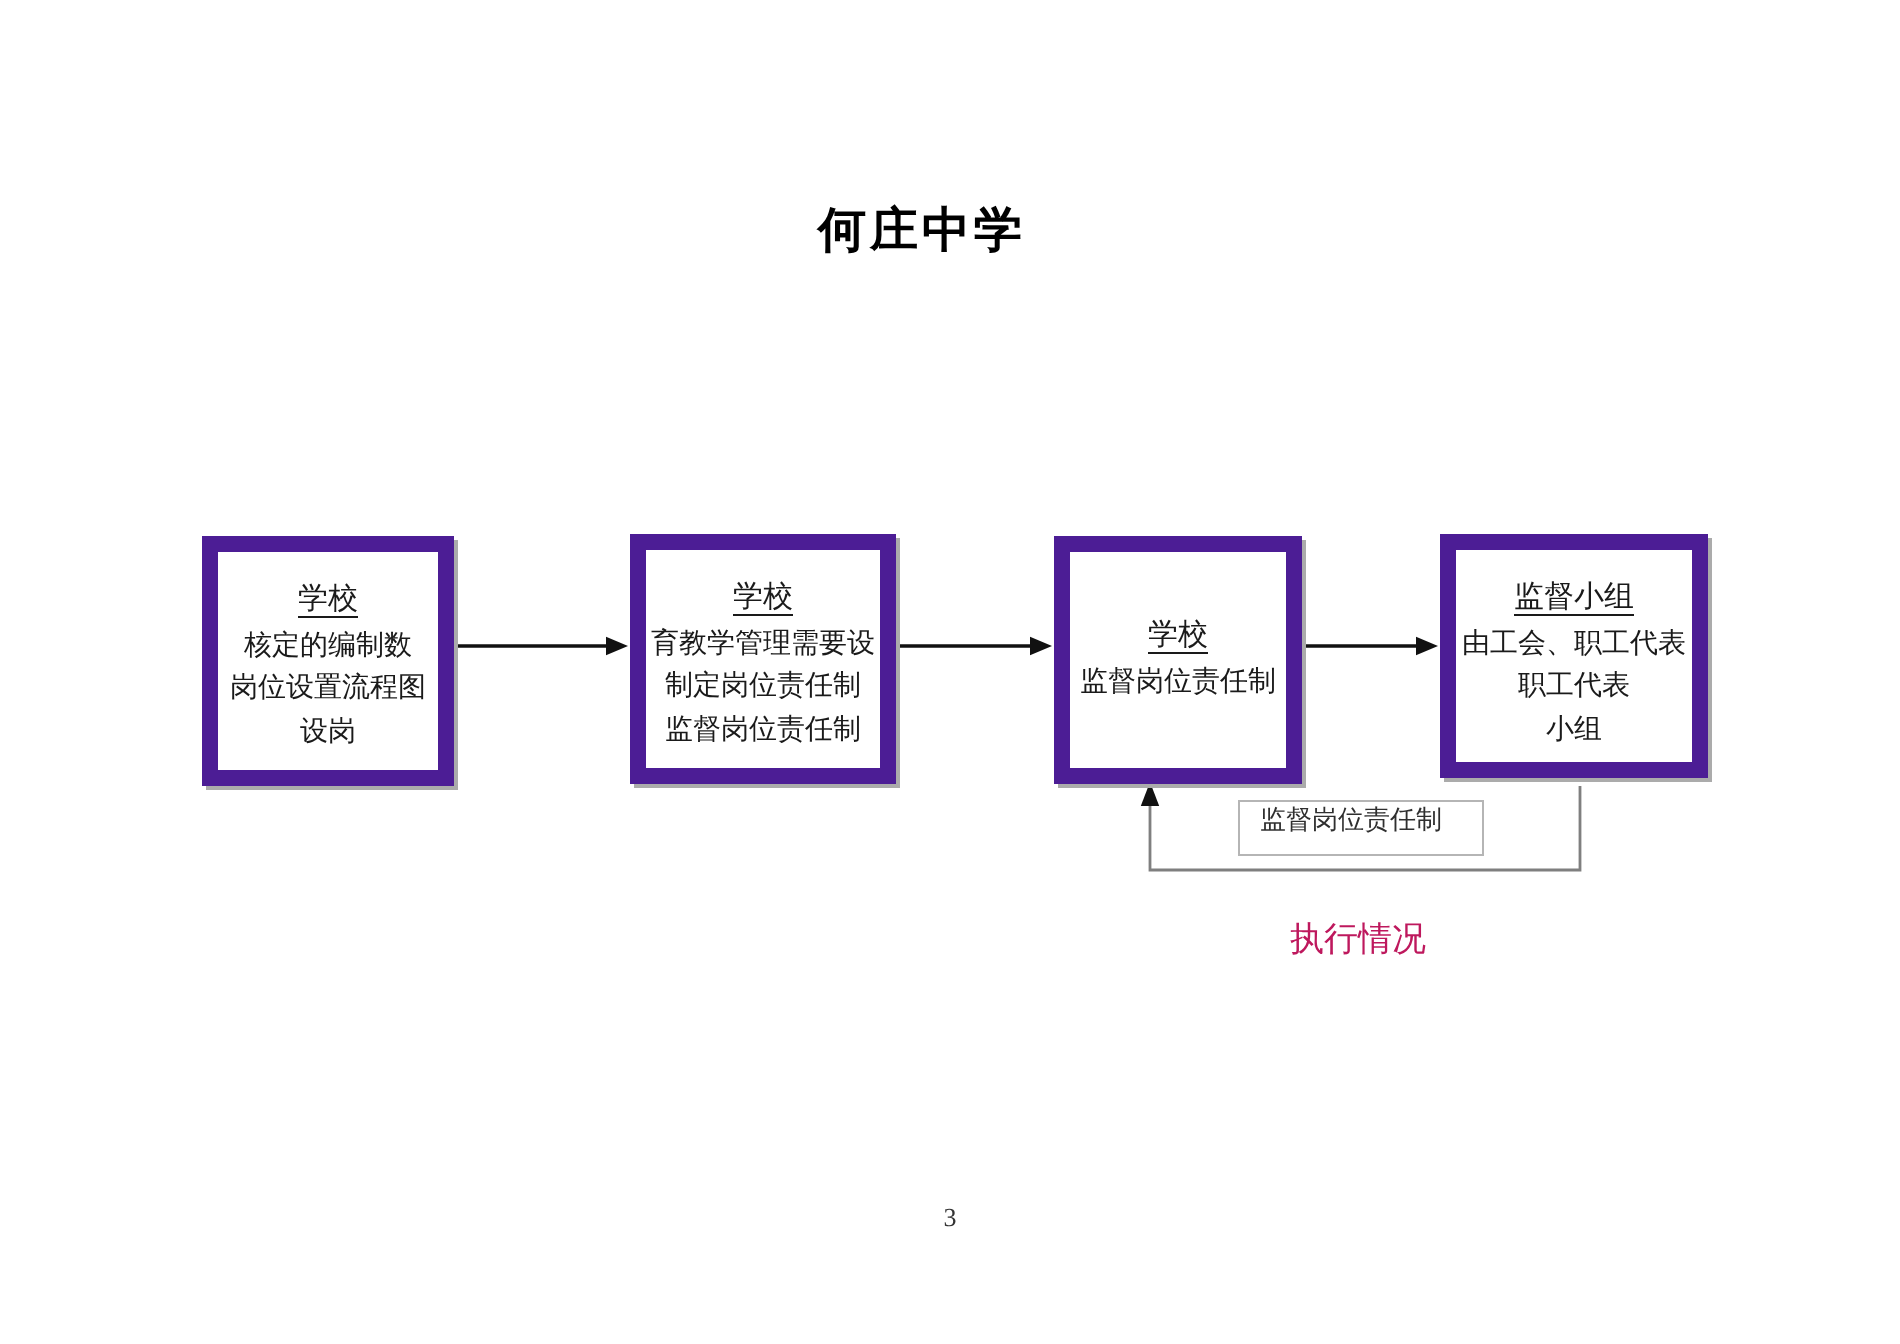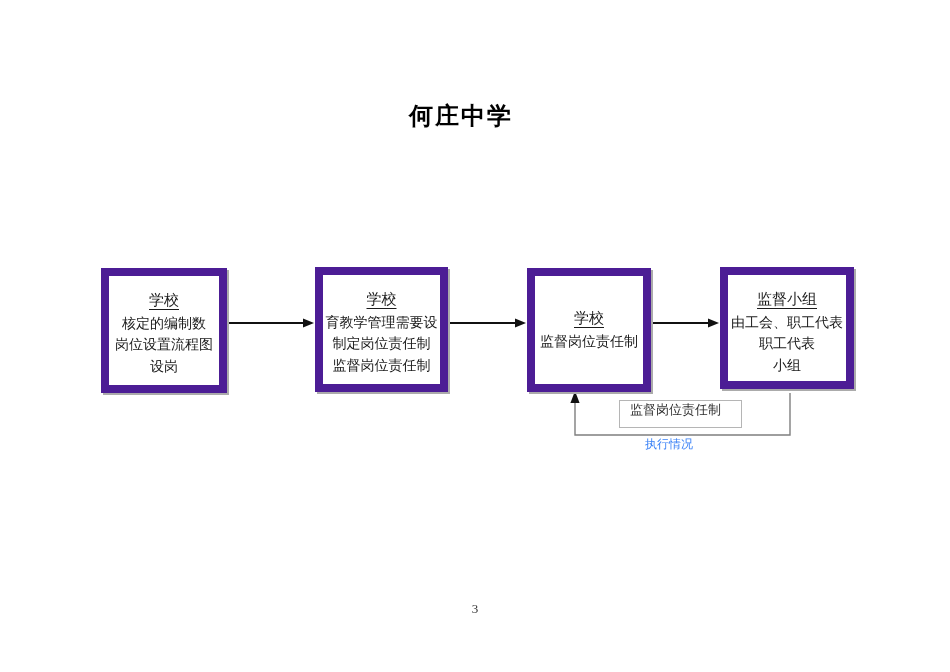--- a/index.html
+++ b/index.html
@@ -67,23 +67,23 @@
     border: 1px solid #b5b5b5;
     background: #ffffff;
     display: flex;
     padding-left: 10px;
     font-size: 13px;
     color: #2f2f2f;
     white-space: nowrap;
   }
   .feedback-annotation {
     position: absolute;
-    left: 645px; top: 436px;
-    font-size: 12px;
-    color: #3b82f6;
+    left: 645px; top: 458px;
+    font-size: 17px;
+    color: #be185d;
     white-space: nowrap;
   }
   .page-number {
     position: absolute;
     top: 601px;
     left: 0;
     width: 950px;
     text-align: center;
     font-size: 13px;
     color: #333333;

